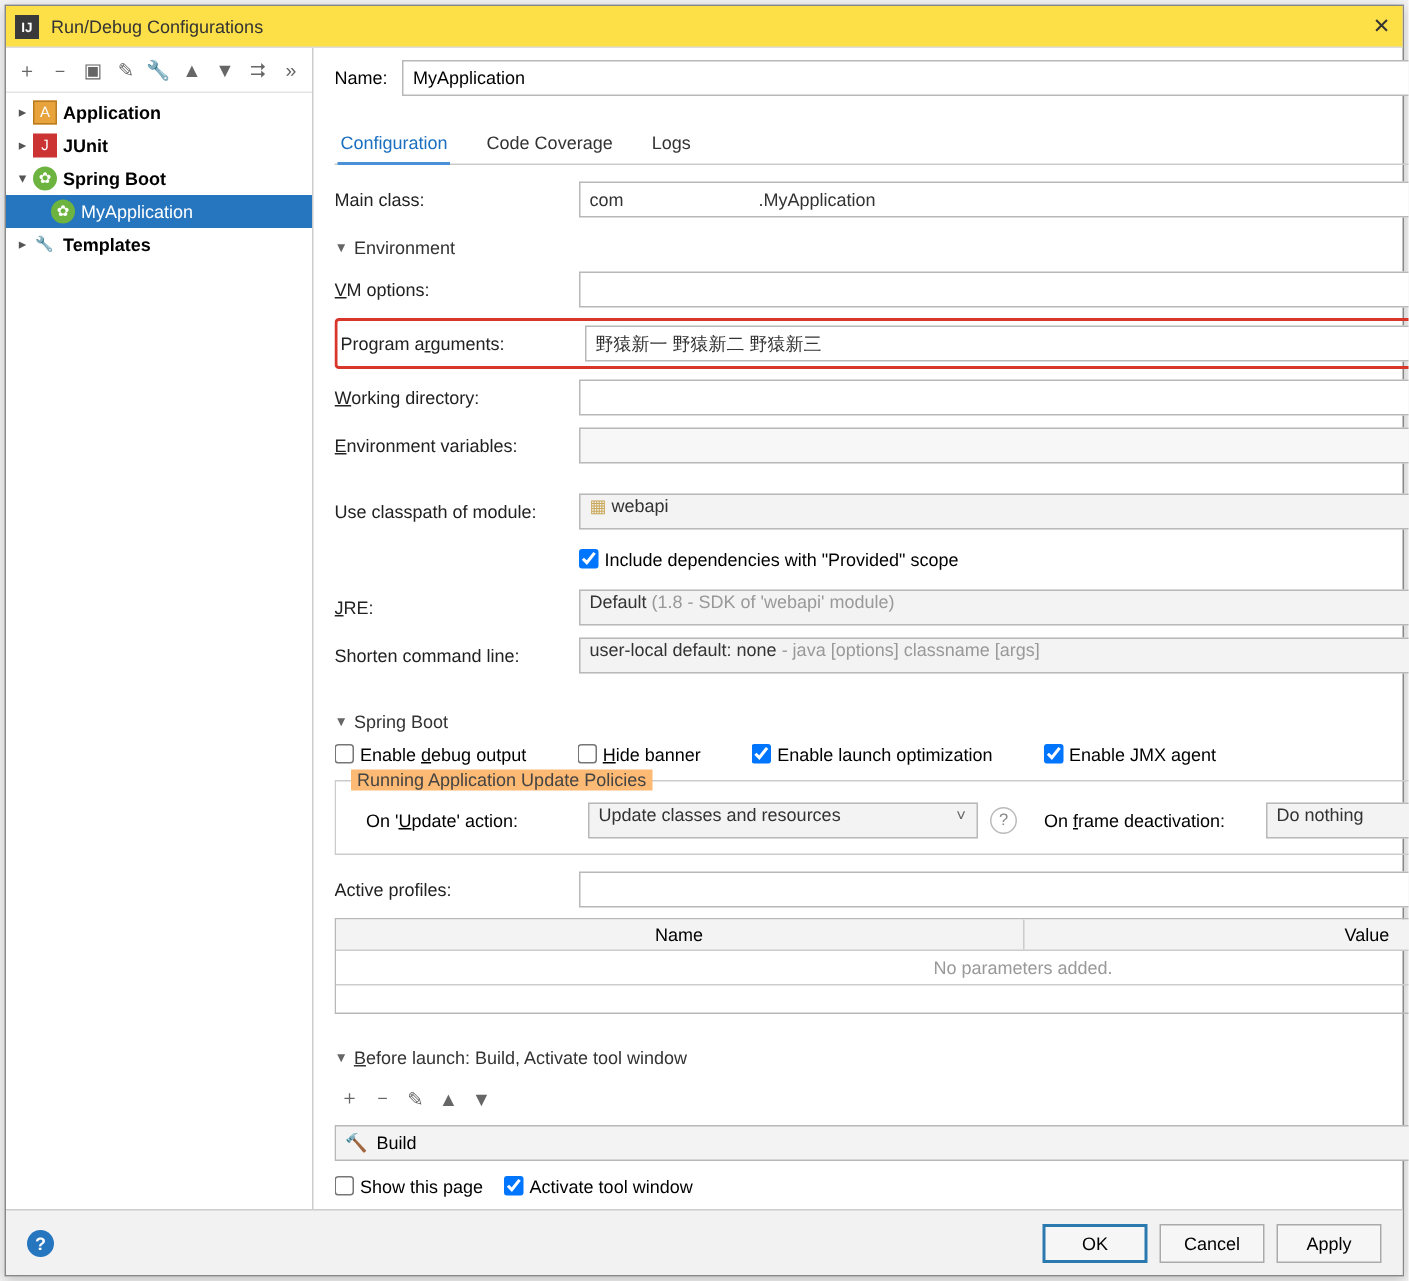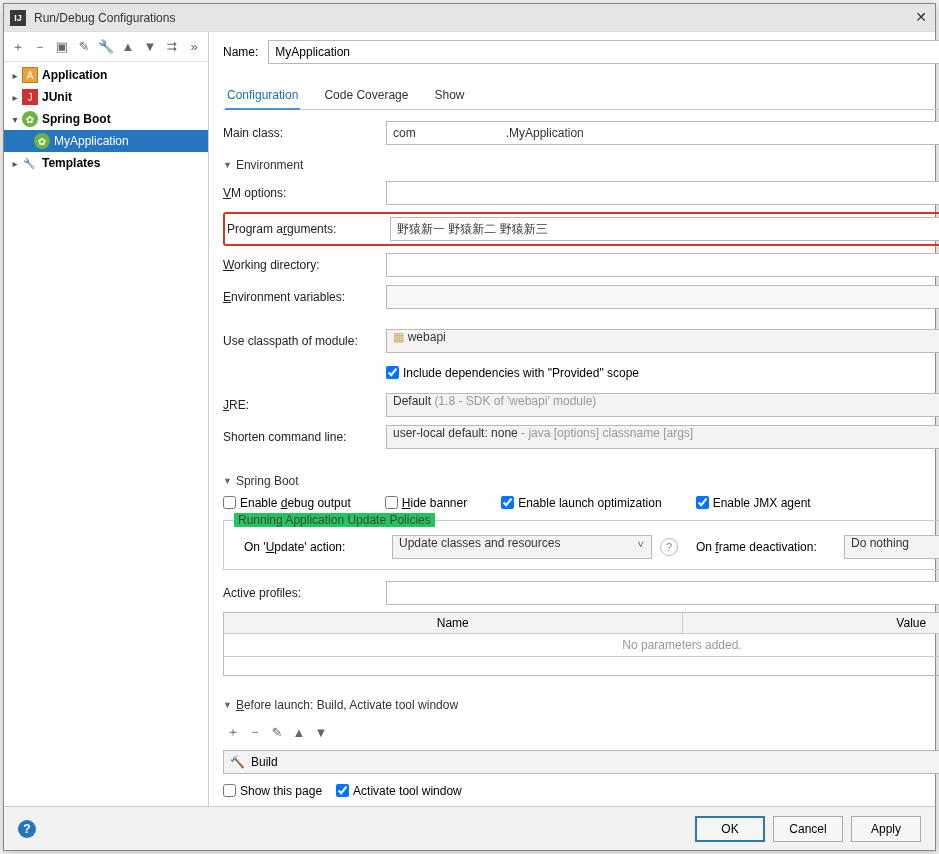--- a/index.html
+++ b/index.html
@@ -1,20 +1,20 @@
 <!DOCTYPE html>
 <html><head>
 <meta charset="utf-8">
 <style>
 * { box-sizing: border-box; margin: 0; padding: 0; font-family: "Segoe UI", Tahoma, sans-serif; font-size: 12px; }
 body { background: #f2f2f2; width: 939px; height: 854px; overflow: hidden; }
 .dialog { background: #fff; border: 1px solid #888; width: 933px; height: 848px; margin: 3px; display: flex; flex-direction: column; box-shadow: 0 2px 8px rgba(0,0,0,.2); }
 
 
-.titlebar { display: flex; align-items: center; height: 28px; padding: 0 6px; background: #e5e5e5; border-bottom: 1px solid #ddd; }
+.titlebar { display: flex; align-items: center; height: 28px; padding: 0 6px; background: #fde047; border-bottom: 1px solid #ddd; }
 .titlebar .app-icon { width: 16px; height: 16px; background: #3a3a3a; margin-right: 8px; display:flex;align-items:center;justify-content:center;color:#fff;font-size:9px;font-weight:bold;}
 .titlebar .title { flex: 1; color: #333; }
 .titlebar .close { width: 16px; height: 16px; text-align: center; line-height: 14px; font-size: 14px; color:#333; cursor: pointer; }
 
 .body { display: flex; flex: 1; }
 
 
 .left { width: 208px; border-right: 1px solid #ccc; display: flex; flex-direction: column; background:#fff;}
 .toolbar { display: flex; align-items: center; height: 30px; padding: 0 4px; gap: 2px; border-bottom: 1px solid #e4e4e4;}
 .tbtn { width: 20px; height: 20px; display:flex;align-items:center;justify-content:center; color:#666; cursor:pointer; font-size:13px;}
@@ -51,21 +51,21 @@
 .txt.ro{background:#f7f7f7;}
 .sel{background:#f3f3f3;appearance:none;position:relative;}
 .selwrap{flex:1;position:relative;}
 .selwrap::after{content:"˅";position:absolute;right:8px;top:3px;color:#666;font-size:11px;}
 .iconbtn{width:24px;height:24px;border:1px solid #b8b8b8;background:#f3f3f3;display:flex;align-items:center;justify-content:center;cursor:pointer;color:#555;font-size:11px;}
 .expand-ic{width:14px;height:14px;color:#999;margin-left:-22px;margin-right:6px;font-size:10px;display:flex;align-items:center;}
 
 .section-head{display:flex;align-items:center;gap:4px;color:#333;margin:6px 0 2px 0;}
 .section-head .tri{font-size:9px;color:#666;}
 .subsection{border:1px solid #ccc;padding:10px;margin:4px 0;}
-.sub-title{position:relative;top:-18px;background:#22c55e;display:inline-block;padding:0 4px;color:#444;}
+.sub-title{position:relative;top:-18px;background:#fdba74;display:inline-block;padding:0 4px;color:#444;}
 .sub-body{margin-top:-10px;display:flex;flex-direction:row;gap:8px;}
 .sb-row{display:flex;align-items:center;gap:8px;}
 .sb-row .lbl{width:150px;padding-left:10px;}
 .qmark{width:18px;height:18px;border:1px solid #bbb;border-radius:50%;text-align:center;line-height:16px;color:#888;font-size:11px;}
 
 .chk-row{display:flex;gap:34px;align-items:center;flex-wrap:wrap;}
 
 .hl{border:2px solid #d9362b;border-radius:3px;padding:2px;}
 
 .table{border:1px solid #b8b8b8;}
@@ -150,21 +150,21 @@
           </label>
         <label class="chk">
             <input type="checkbox" checked="" style="">
             <span>Single <span class="u">i</span>nstance only</span>
           </label>
       </div>
 
       <div class="tabs">
         <div class="tab active">Configuration</div>
         <div class="tab">Code Coverage</div>
-        <div class="tab">Show</div>
+        <div class="tab">Logs</div>
       </div>
 
       <div class="form">
         <div class="row">
           <span class="lbl">Main class:</span>
           <div class="field">
             <input class="txt" value="com                           .MyApplication" style="">
             <div class="iconbtn">…</div>
           </div>
         </div>

